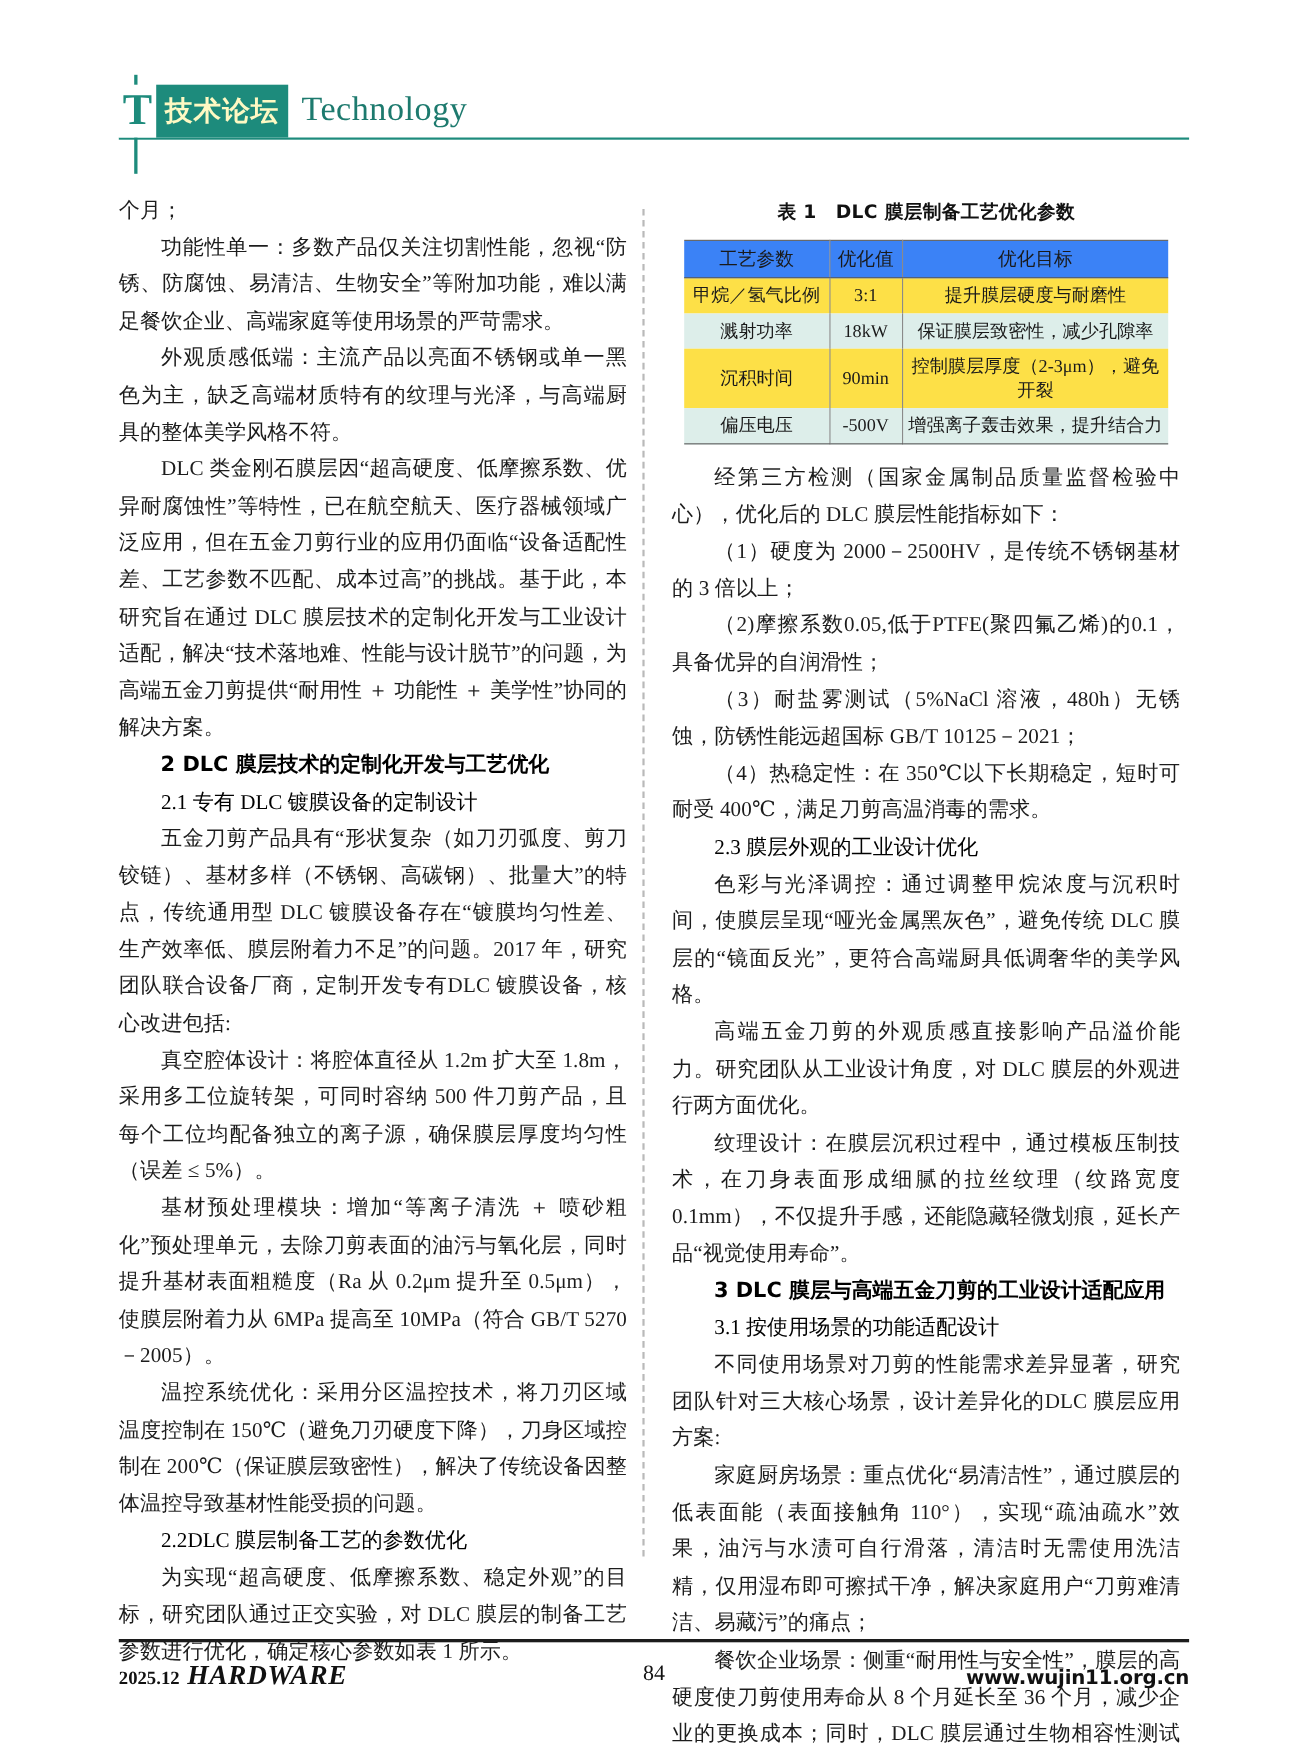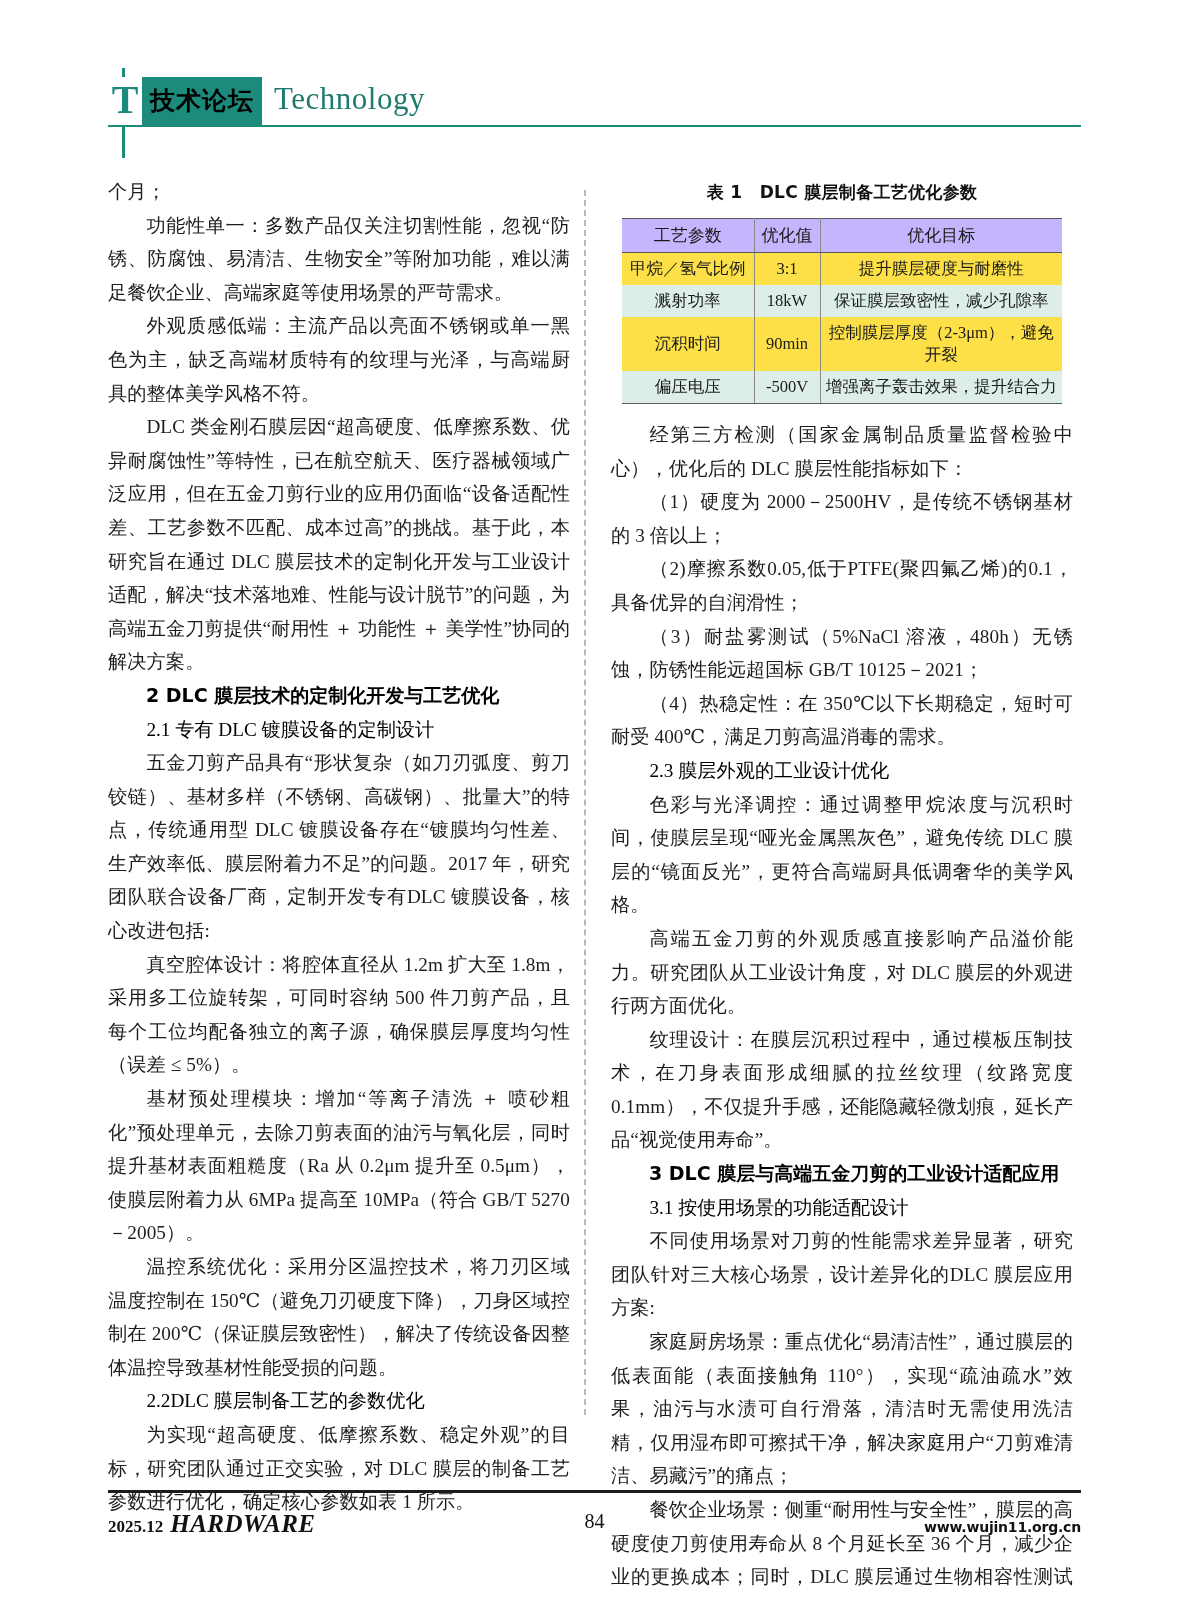--- a/index.html
+++ b/index.html
@@ -50,21 +50,21 @@
     font-weight: bold;
     font-size: 40px;
     line-height: 1;
     color: #1d8b7c;
     padding-bottom: 3px;
   }
   .hdr-cn {
     display: flex;
     align-items: center;
     background: #1d8b7c;
-    color: #000000;
+    color: #fef9c3;
     font-family: "DejaVu Sans", sans-serif;
     font-size: 25px;
     font-weight: bold;
     letter-spacing: 1px;
     padding: 0 8px 2px 8px;
   }
   .hdr-en {
     display: flex;
     align-items: center;
     padding-left: 12px;
@@ -146,21 +146,21 @@
   }
   table.ptab td, table.ptab th {
     border: none;
     padding: 5px 4px;
     text-align: center;
     vertical-align: middle;
     font-weight: normal;
     height: 31px;
   }
   table.ptab thead th {
-    background: #c4b5fd;
+    background: #3b82f6;
     border-top: 1.6px solid #5a5a5a;
     border-bottom: 1.6px solid #5a5a5a;
     font-size: 17px;
   }
   table.ptab tbody tr.odd td { background: #fde047; }
   table.ptab tbody tr.even td { background: #ddeeea; }
   table.ptab tbody tr:last-child td { border-bottom: 1.6px solid #5a5a5a; }
   table.ptab td.c1 { width: 132px; border-right: 1.2px solid #8a8a8a; }
   table.ptab td.c2 { width: 66px;  border-right: 1.2px solid #8a8a8a; }
   table.ptab td.c3 { width: 242px; }
@@ -210,21 +210,21 @@
     font-family: "Liberation Serif", serif;
     font-size: 20px;
     color: #111;
     position: absolute;
     left: 0; right: 0;
     text-align: center;
     top: 0;
   }
   .ftr-url {
     font-family: "DejaVu Sans", sans-serif;
-    font-size: 14px;
+    font-size: 18px;
     font-weight: bold;
     color: #111;
     letter-spacing: -0.2px;
   }
 </style>
 </head>
 <body>
 
 <div class="page-header">
   <div class="hdr-vrule"></div>

